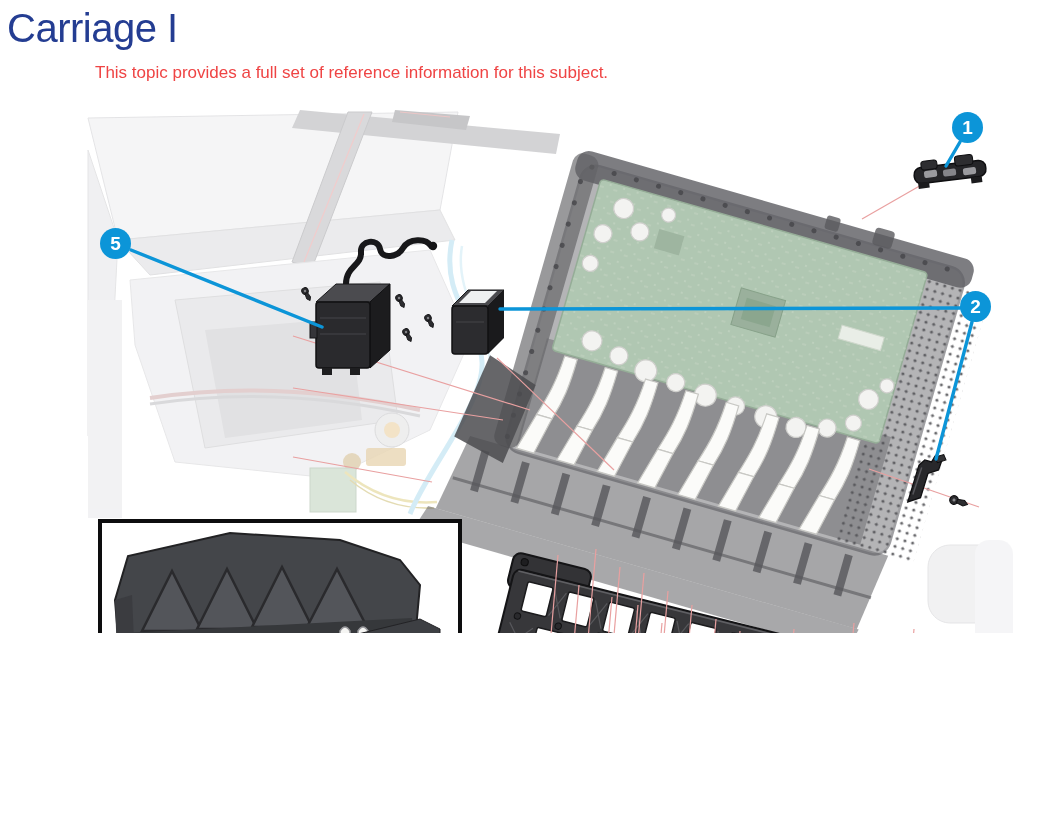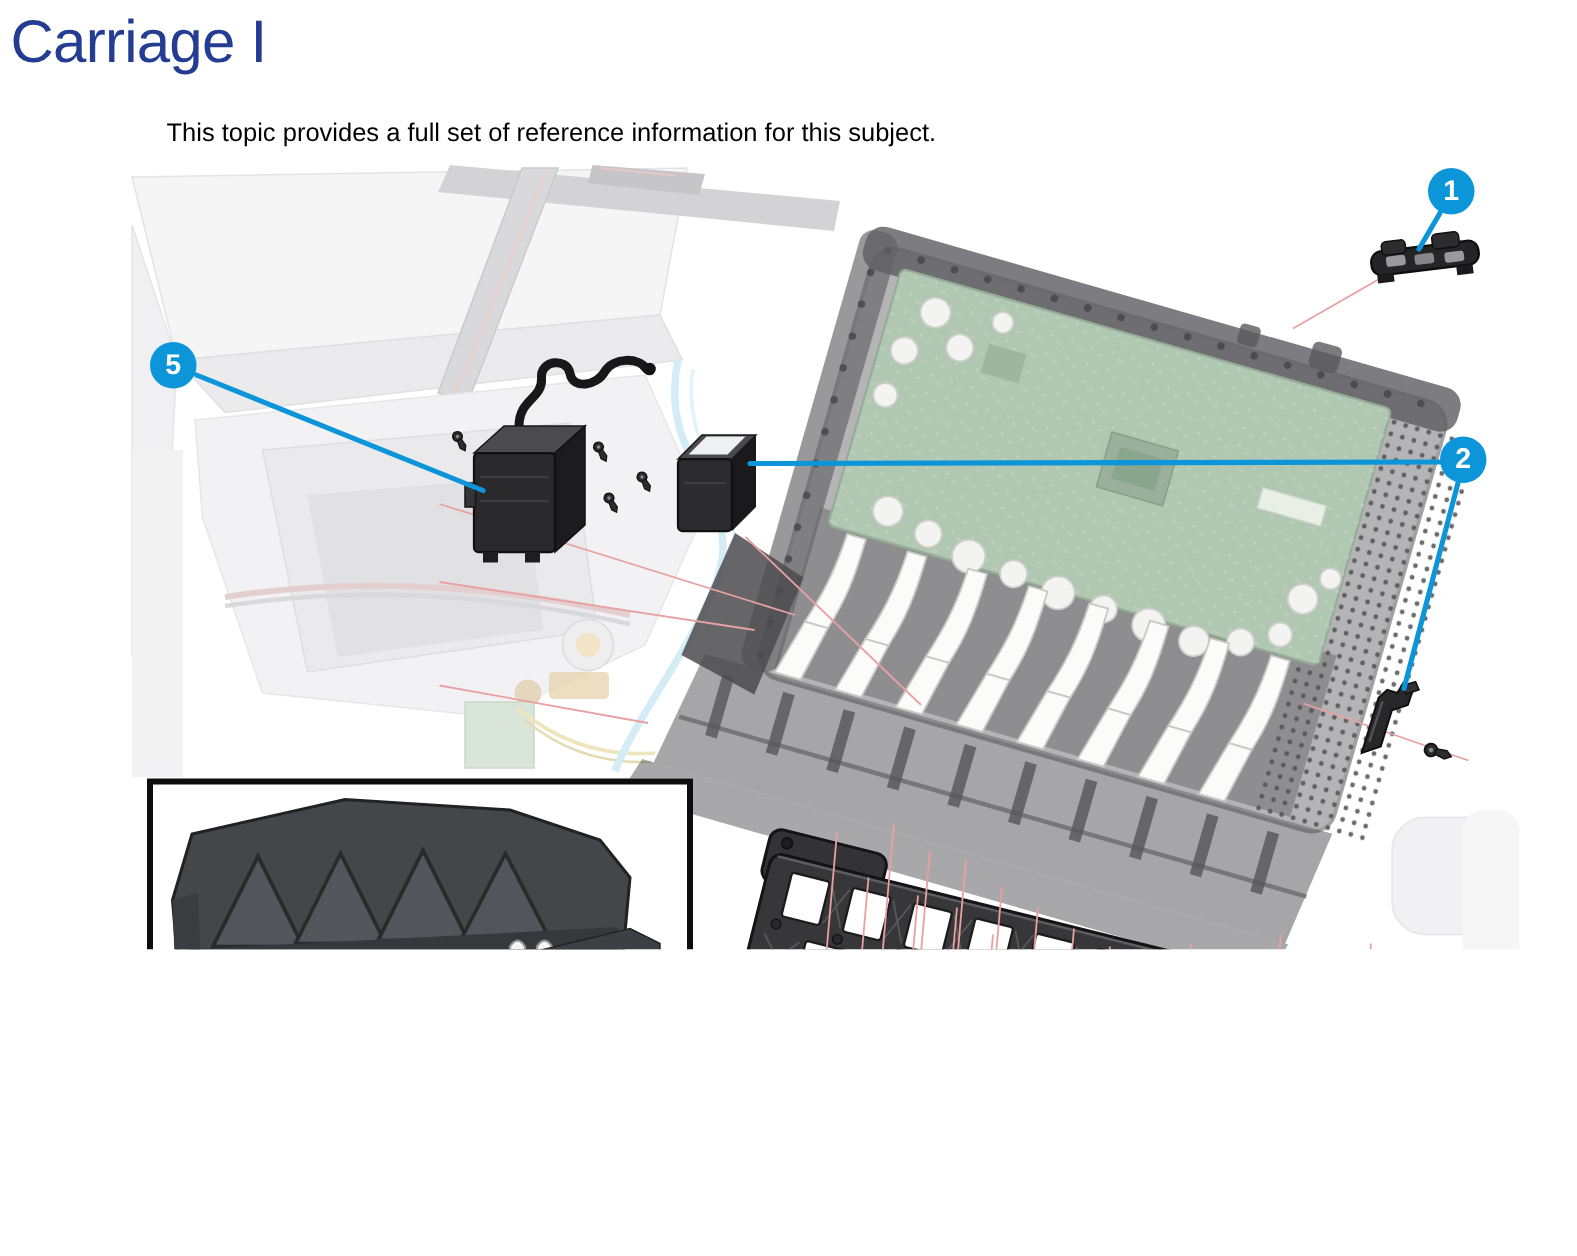--- a/index.html
+++ b/index.html
@@ -1,20 +1,20 @@
 <!DOCTYPE html>
 <html><head>
 <meta charset="utf-8">
 <style>
   html,body{margin:0;padding:0;background:#fff;}
   .page{position:relative;width:1051px;height:633px;background:#fff;overflow:hidden;
         font-family:"Liberation Sans",sans-serif;}
   .title{position:absolute;left:7px;top:6px;font-size:40px;font-weight:400;
          letter-spacing:-0.5px;color:#243d92;margin:0;}
-  .intro{position:absolute;left:95px;top:63px;font-size:17px;color:#000000;margin:16px;}
+  .intro{position:absolute;left:95px;top:63px;font-size:17px;color:#ef4444;margin:0;}
   .figure{position:absolute;left:0;top:0;width:1051px;height:837px;}
   .mainsvg{position:absolute;left:0;top:0;z-index:1;}
   .inset{position:absolute;left:98px;top:519px;width:356px;height:304px;
          border:4px solid #0d0d0e;background:#fff;z-index:2;}
   .inset svg{display:block;}
   .badge{position:absolute;width:31px;height:31px;border-radius:50%;
          background:#0c95d8;color:#fff;display:flex;align-items:center;justify-content:center;
          font-size:19px;font-weight:700;z-index:3;}
 </style>
 </head>

